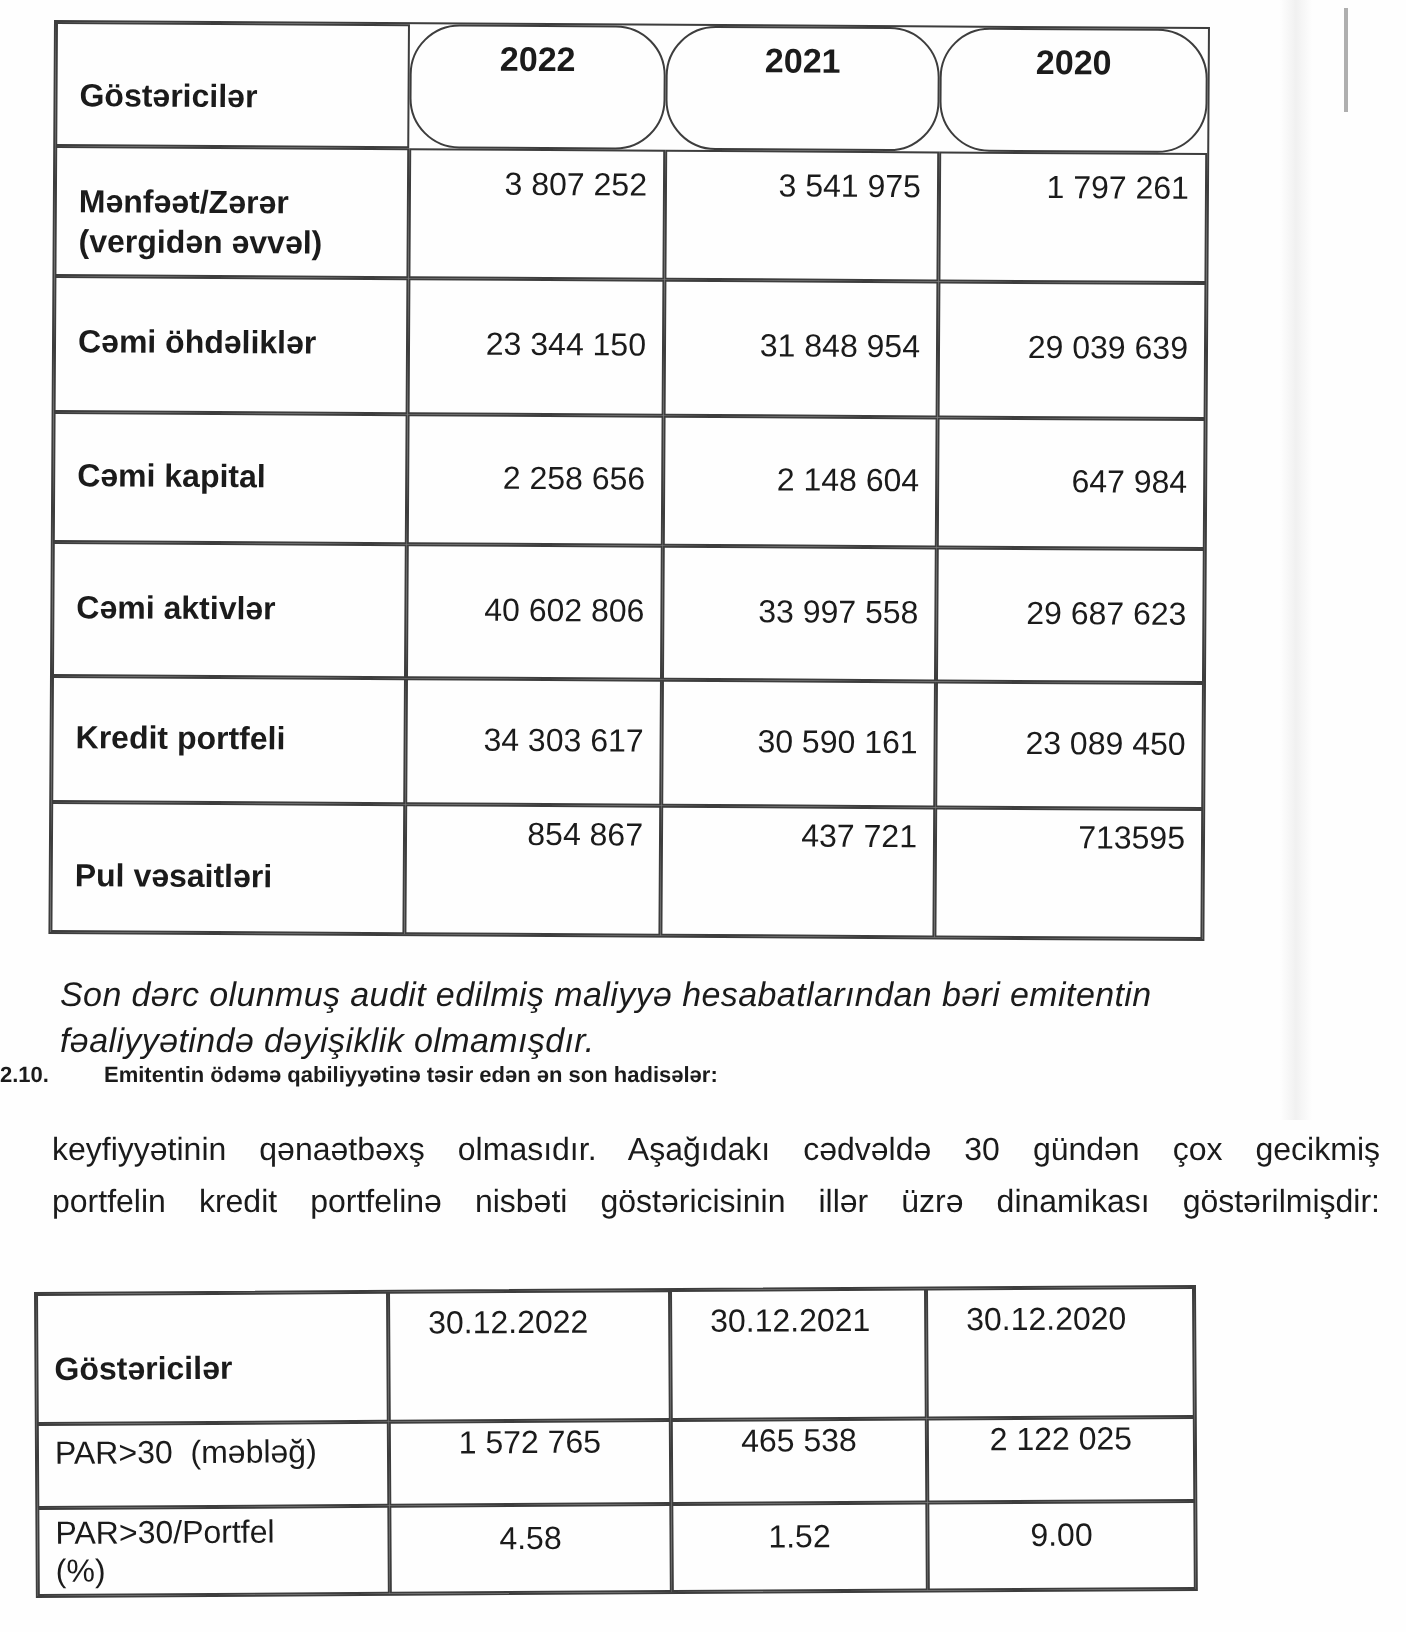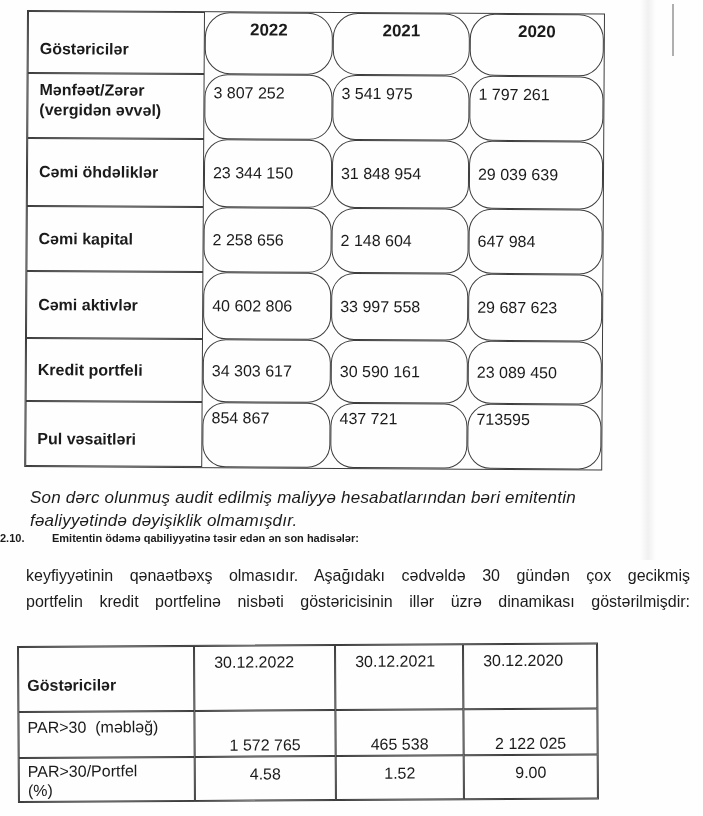--- a/index.html
+++ b/index.html
@@ -50,23 +50,22 @@
     transform: rotate(-0.35deg);
     transform-origin: top left;
   }
 
   .t1 .lbl {
     font-weight: bold;
     text-align: left;
     padding-left: 11px;
   }
   .t1 .val {
-    text-align: left;
+    text-align: right;
     font-weight: normal;
-    border-radius: 23px;
   }
   .t1 .yr {
     font-weight: bold;
     text-align: center;
     vertical-align: top;
     padding-top: 7px;
     font-size: 17px;
     border-radius: 25px;
   }
   .t1 .hdr-lbl {
@@ -77,39 +76,39 @@
   .rh1 td { height: 65px; vertical-align: top; }
   .rh1 td.val { padding-top: 8px; }
   .rh1 td.lbl { padding-top: 6px; }
   .rh2 td { height: 68px; vertical-align: middle; }
   .rh3 td { height: 65px; vertical-align: middle; }
   .rh4 td { height: 67px; vertical-align: middle; }
   .rh5 td { height: 63px; vertical-align: middle; }
   .rh6 td { height: 65px; }
   .rh6 td.val { vertical-align: top; padding-top: 5px; }
   .rh6 td.lbl { vertical-align: middle; padding-top: 10px; }
-  .wrap-narrow { max-width: 150px; display: inline-block; }
+  .wrap-narrow { max-width: 150px; display: inline-block; margin-top: 12px; }
 
   .t2 .lbl { text-align: left; padding-left: 8px; font-weight: normal; }
   .t2 .hdr-lbl {
     font-weight: bold;
     vertical-align: middle;
     padding-top: 12px;
   }
   .t2 .date {
     vertical-align: top;
     text-align: left;
     padding-top: 6px;
     padding-left: 19px;
     font-weight: normal;
   }
   .t2 .val { text-align: center; font-weight: normal; }
   .sh0 td { height: 65px; }
   .sh1 td { height: 42px; vertical-align: top; }
-  .sh1 td.val { padding-top: 24px; }
+  .sh1 td.val { padding-top: 1px; }
   .sh1 td.lbl { padding-top: 5px; }
   .sh2 td { height: 44px; vertical-align: top; }
   .sh2 td.val { padding-top: 7px; }
   .sh2 td.lbl { padding-top: 3px; line-height: 19px; }
   .wrap-par { max-width: 122px; display: inline-block; }
 
   
   .note {
     position: absolute;
     left: 30px;

